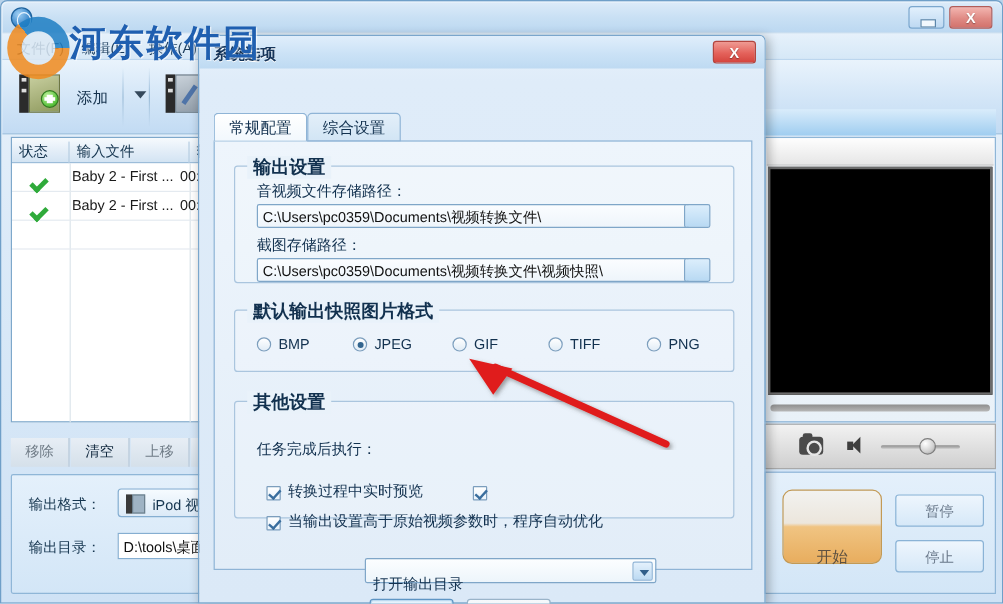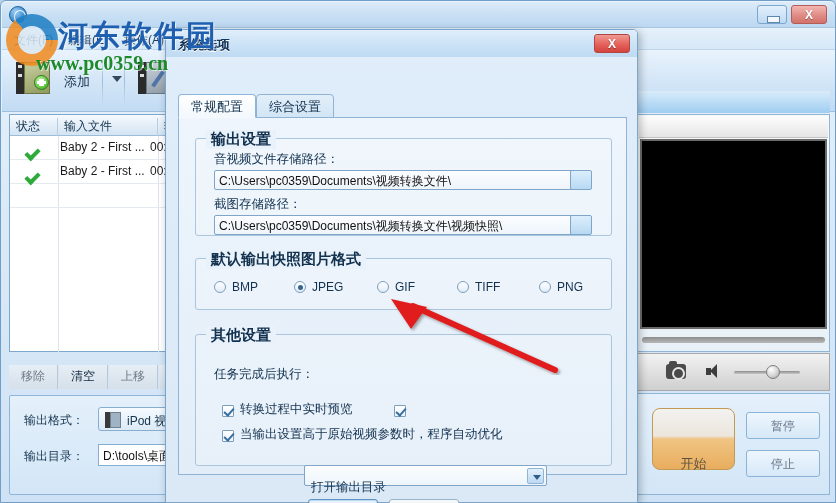--- a/index.html
+++ b/index.html
@@ -383,21 +383,21 @@
       <div class="radio" style="left:181px;top:22px"></div>
       <div class="radio-label" style="left:199px;top:21px">GIF</div>
 
       <div class="radio" style="left:261px;top:22px"></div>
       <div class="radio-label" style="left:279px;top:21px">TIFF</div>
 
       <div class="radio" style="left:343px;top:22px"></div>
       <div class="radio-label" style="left:361px;top:21px">PNG</div>
     </div>
 
-    <div class="group" style="left:16px;top:216px;width:417px;height:132px">
+    <div class="group" style="left:16px;top:216px;width:417px;height:98px">
       <div class="group-title">其他设置</div>
 
       <div class="fld-label" style="left:18px;top:31px">任务完成后执行：</div>
 
       <div class="cb on" style="left:26px;top:70px"></div>
       <div class="cb-label" style="left:44px;top:66px">转换过程中实时预览</div>
 
       <div class="cb on" style="left:198px;top:70px"></div>
 
       <div class="cb on" style="left:26px;top:95px"></div>
@@ -411,21 +411,20 @@
 
   </div>
 
   <div class="dlg-btn" id="ok-btn" style="left:142px">确定(O)</div>
   <div class="dlg-btn" id="cancel-btn" style="left:223px">取消(C)</div>
 </div>
 
 <div id="wm">
   <div id="wm-logo"></div>
   <div id="wm-cn">河东软件园</div>
-  <div id="wm-url">www.pc0359.cn</div>
 </div>
 
 <svg id="arrow" viewBox="0 0 180 80">
   <defs>
     <filter id="sh" x="-20%" y="-20%" width="150%" height="150%">
       <feDropShadow dx="2" dy="2" stdDeviation="1.6" flood-color="#555" flood-opacity="0.55"></feDropShadow>
     </filter>
   </defs>
   <g filter="url(#sh)">
     <line x1="170" y1="75" x2="28" y2="11" stroke="#e01b1b" stroke-width="6" stroke-linecap="round"></line>

